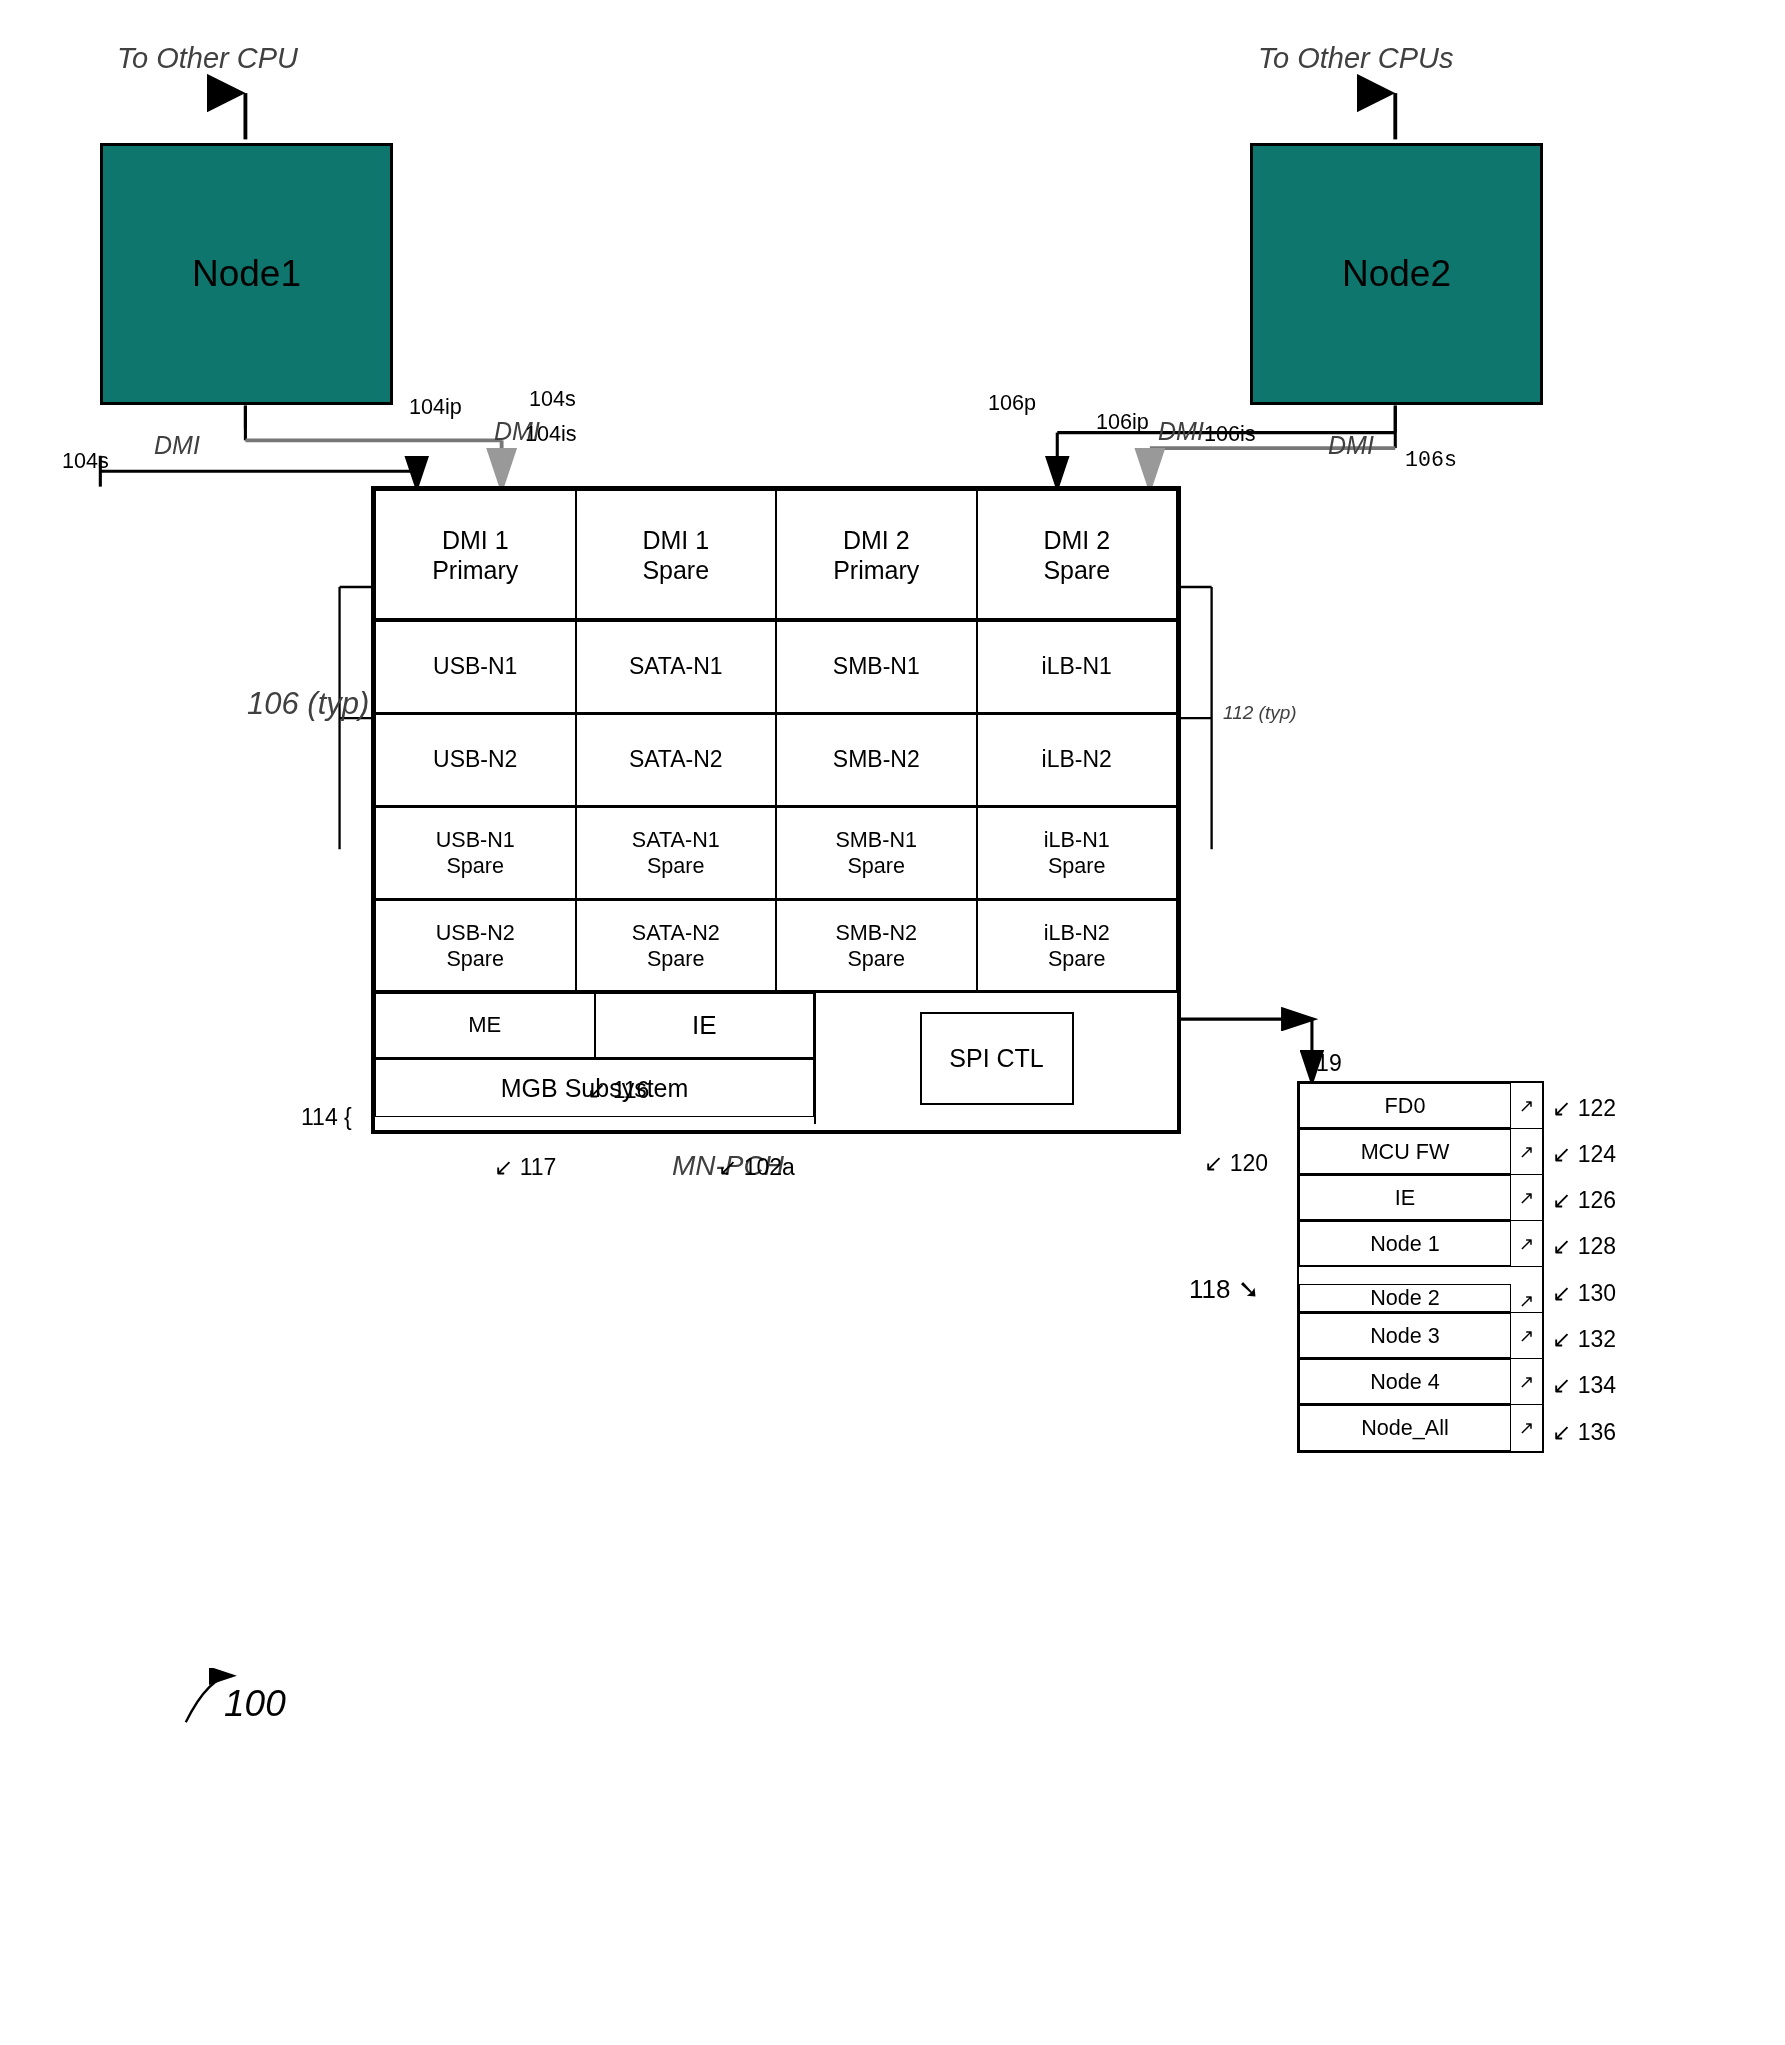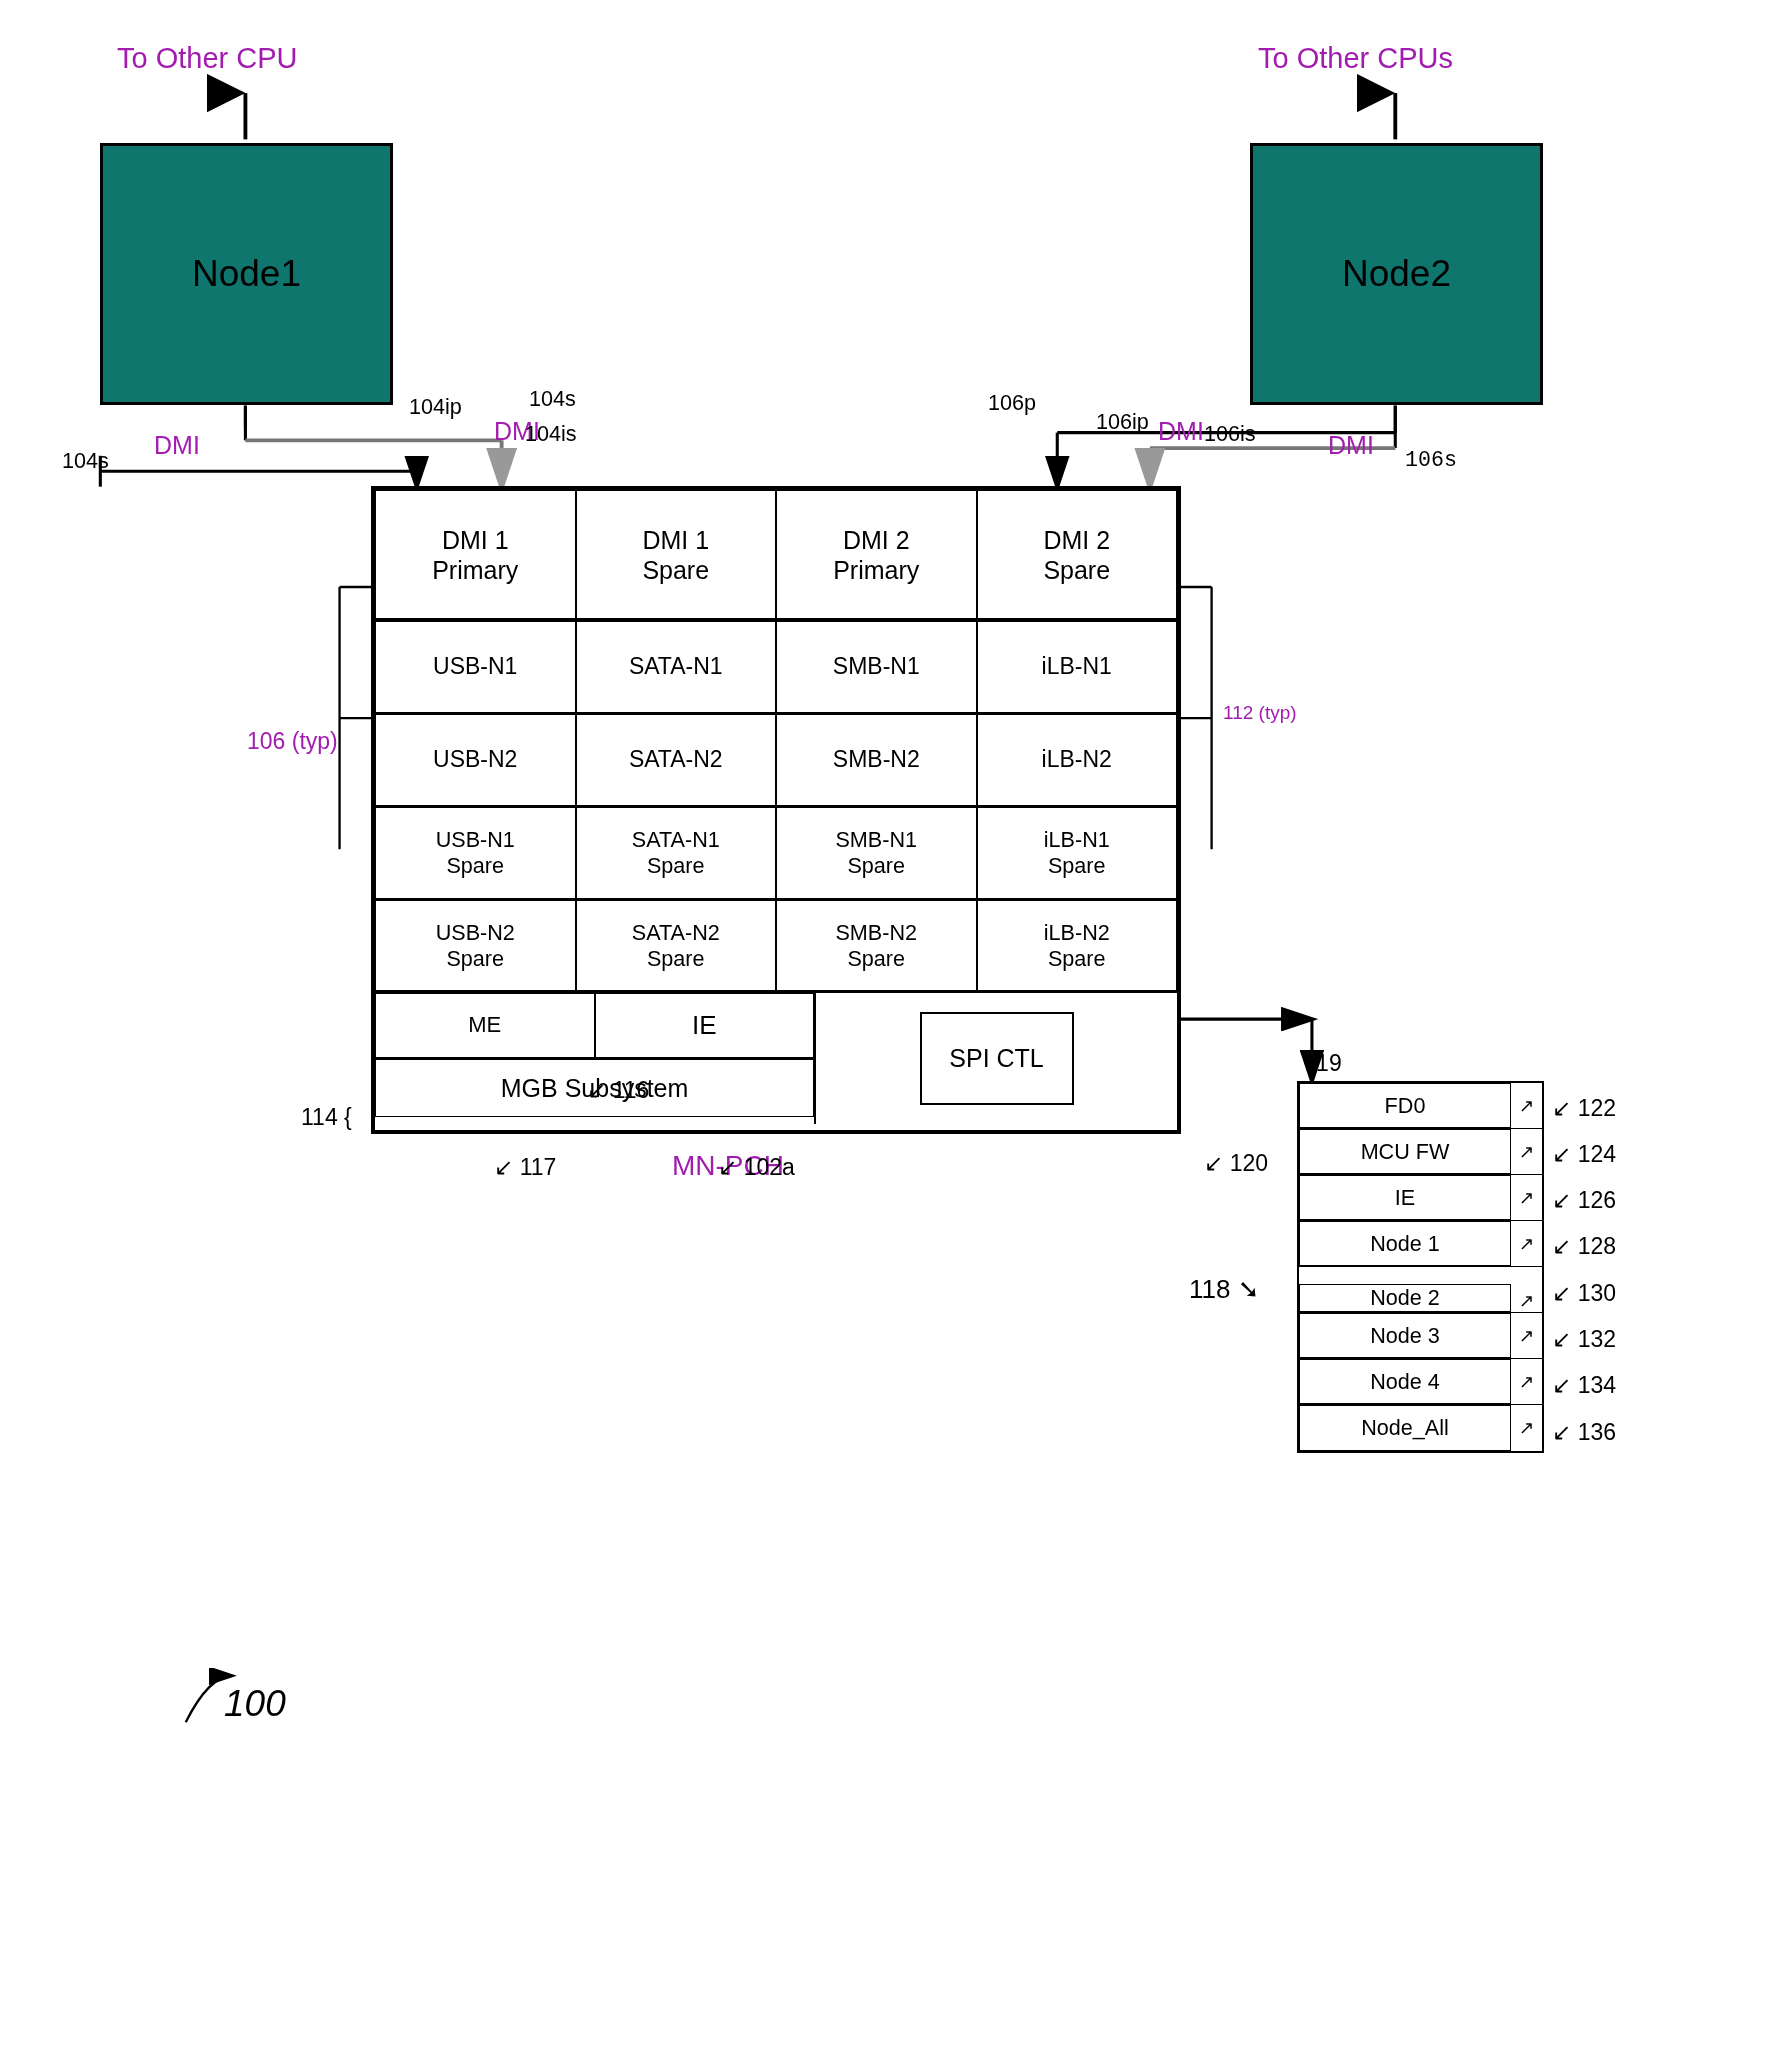--- a/index.html
+++ b/index.html
@@ -42,21 +42,22 @@
       text-align: center;
       font-size: 23px;
       line-height: 1.2;
       background: #fff;
     }
     
     .label {
       position: absolute;
       font-size: 26px;
       font-weight: normal;
-      color: #a21caf;
+      color: #404040;
+      font-style: italic;
     }
     
     .svg-overlay {
       position: absolute;
       top: 0;
       left: 0;
       width: 1785px;
       height: 2046px;
       pointer-events: none;
     }
@@ -273,21 +274,21 @@
   <div class="ref" style="left:62px; top:448px; font-size:21.6px;">104s</div>
   <div class="ref" style="left:529px; top:386px; font-size:21.6px;">104s</div>
   <div class="ref" style="left:409px; top:394px; font-size:21.6px;">104ip</div>
   <div class="ref" style="left:525px; top:421px; font-size:21.6px;">104is</div>
 
   <div class="ref" style="left:988px; top:390px; font-size:21.6px;">106p</div>
   <div class="ref" style="left:1096px; top:409px; font-size:21.6px;">106ip</div>
   <div class="ref" style="left:1204px; top:421px; font-size:21.6px;">106is</div>
   <div class="ref" style="left:1405px; top:448px; font-size:21.6px;font-family:Liberation Mono, monospace;">106s</div>
 
-  <div class="label" style="left:247px; top:728px; font-size:23px;">106 (typ)</div>
+  <div class="label" style="left:247px; top:686px; font-size:31px;">106 (typ)</div>
 
   <div class="label" style="left:1223px; top:702px; font-size:19px;">112 (typ)</div>
 
   <div class="fig-number" style="left:224px; top:1683px; font-size:37px; font-style:italic;">
     <svg width="62" height="62" style="position:absolute; left:-46px; top:-15.4px;" viewBox="0 0 80 80">
       <path d="M10,70 Q40,10 70,10" stroke="#000" stroke-width="3" fill="none" marker-end="url(#arrow-black)"></path>
     </svg>
     100
   </div>
 

